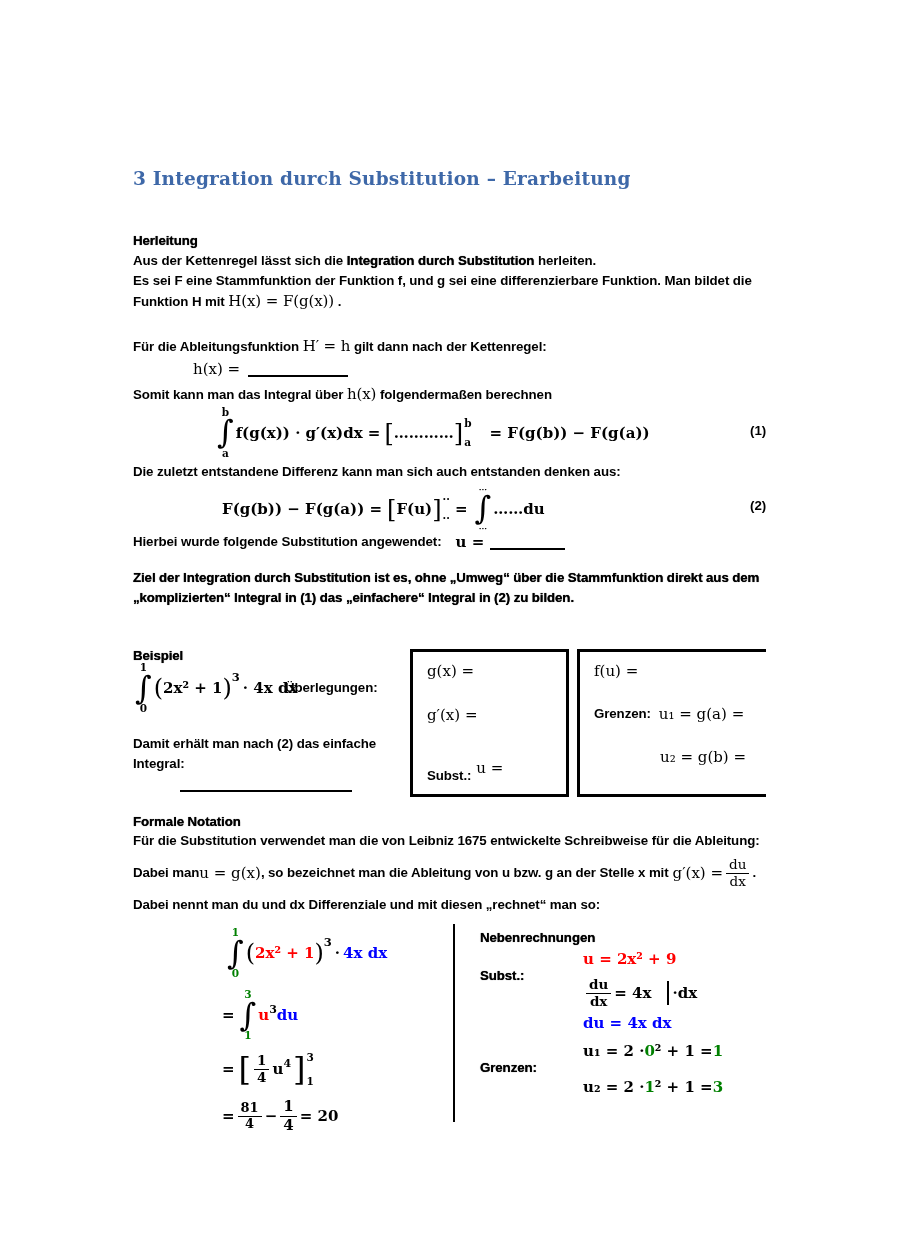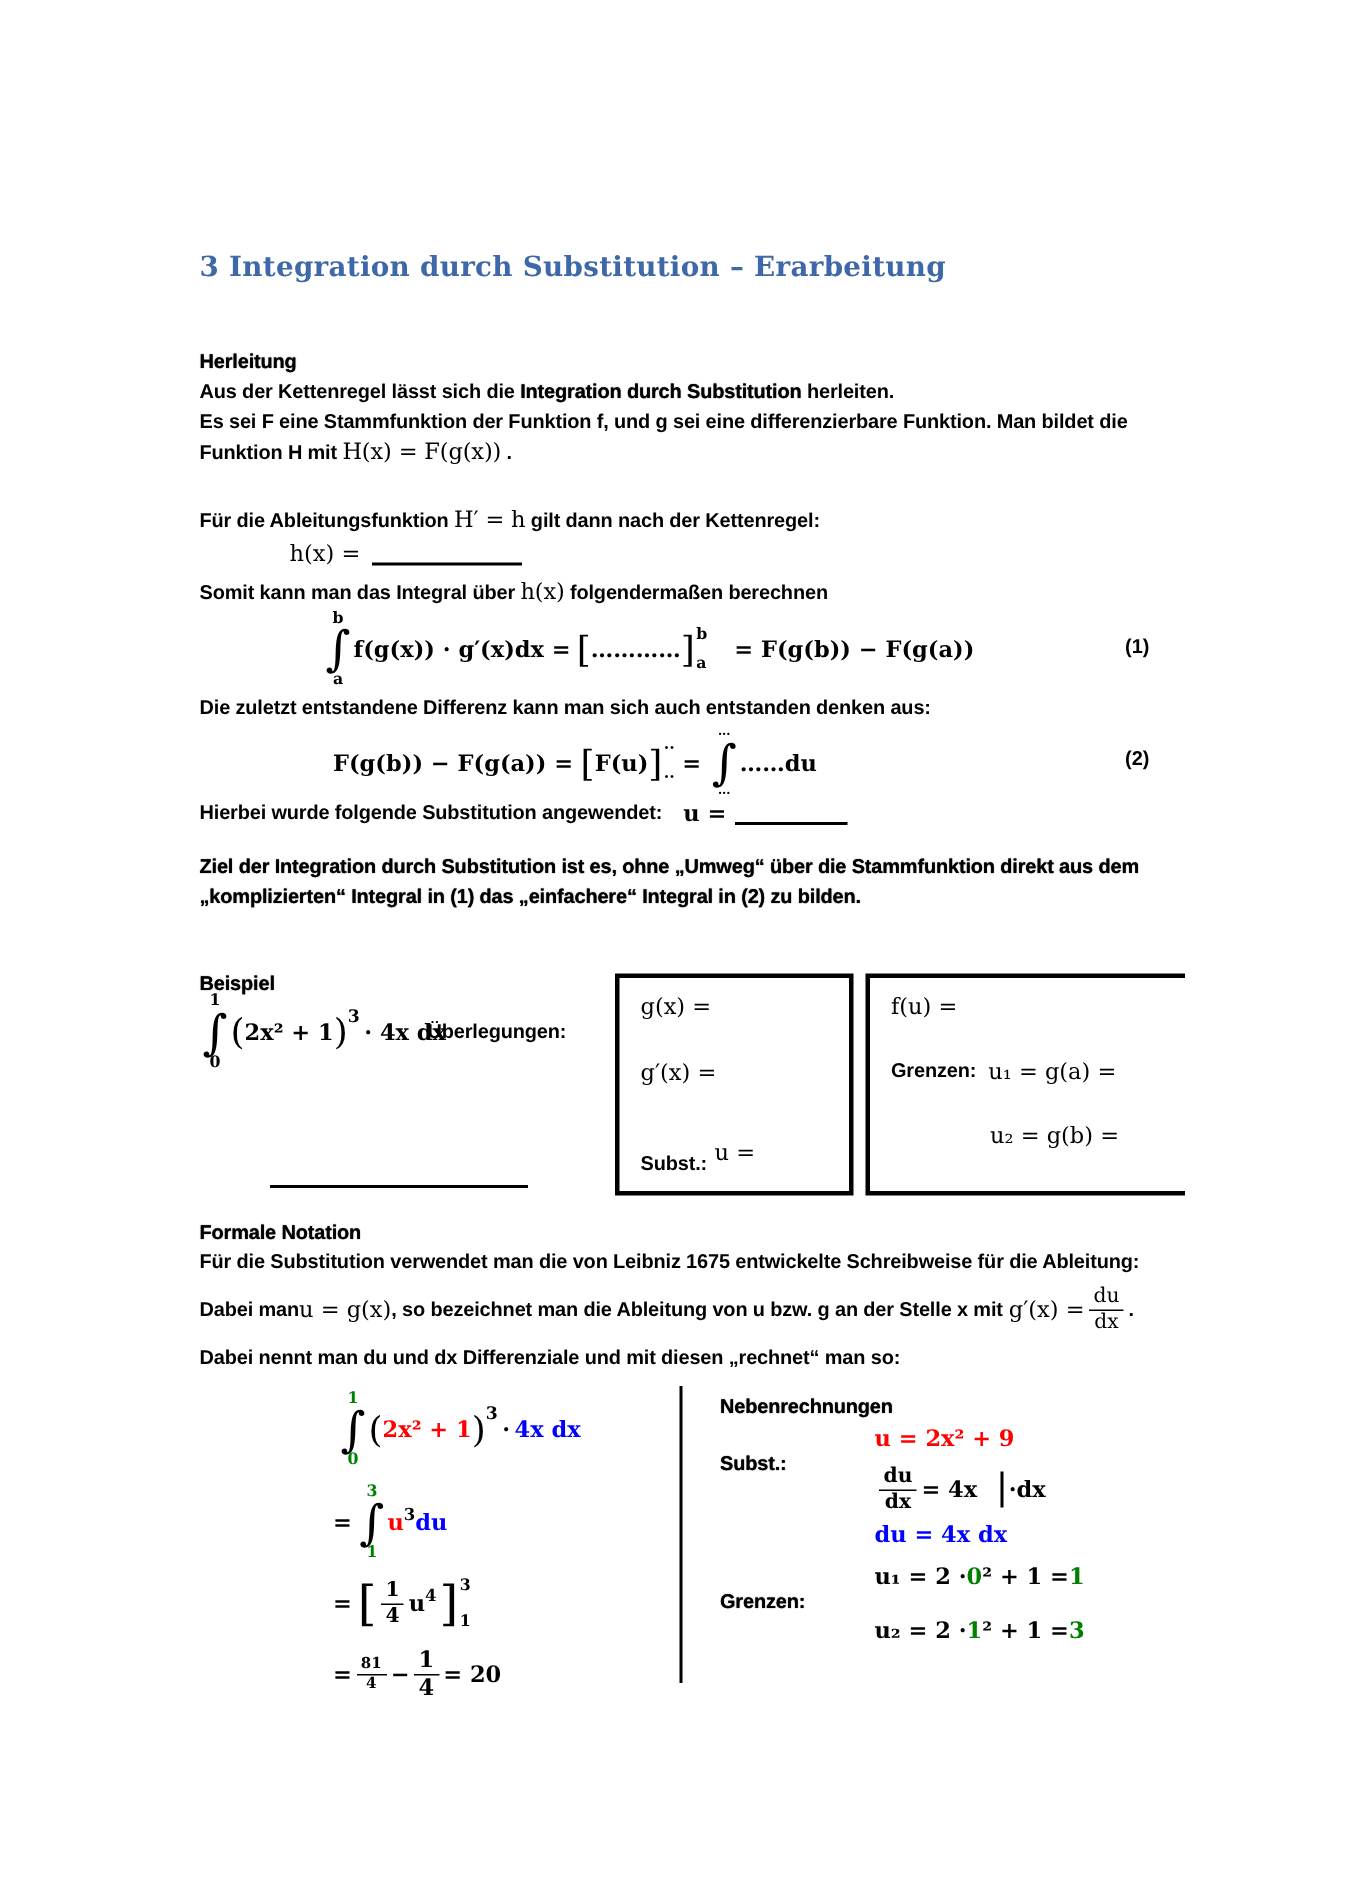--- a/index.html
+++ b/index.html
@@ -1,17 +1,17 @@
 <!DOCTYPE html>
 <html><head>
 <meta charset="utf-8">
 <style>
   html,body{margin:0;padding:0;background:#fff;}
   .page{position:relative;width:766px;height:1259px;background:#ffffff;color:#000;
-        font-family:"Liberation Sans",sans-serif;overflow:hidden;padding-left:24px;}
+        font-family:"Liberation Sans",sans-serif;overflow:hidden;}
   .abs{position:absolute;}
   .t{font-weight:700;font-size:13.3px;line-height:20px;white-space:nowrap;letter-spacing:-0.1px;}
   .hd{font-weight:700;text-shadow:0 0 .7px currentColor;}
   .math{font-family:"DejaVu Serif",serif;font-weight:400;font-size:15px;}
   .mb{font-family:"DejaVu Serif",serif;font-weight:700;font-size:15px;}
   .fx{display:flex;align-items:center;white-space:nowrap;}
   .title{font-family:"DejaVu Serif",serif;font-weight:700;font-size:18.5px;letter-spacing:.2px;}
   .intwrap{display:inline-flex;flex-direction:column;align-items:center;line-height:1;
            font-family:"DejaVu Serif",serif;margin:0 2px;}
   .intwrap .lim{font-size:10.5px;font-weight:700;line-height:1;}
@@ -121,20 +121,24 @@
       <span class="lim">0</span>
     </span>
     <span class="bigp">(</span>
     <span class="mb">2x² + 1</span>
     <span class="bigp">)</span>
     <span class="supD">3</span>
     <span class="mb" style="margin-left:3px;">· 4x dx</span>
   </div>
   <div class="abs t" style="left:285px;top:678px;">Überlegungen:</div>
 
+  <div class="abs t" style="left:133px;top:734px;">
+    <div>Damit erhält man nach (2) das einfache</div>
+    <div>Integral:</div>
+  </div>
   <div class="abs" style="left:180px;top:790px;width:172px;border-bottom:2.5px solid #000;"></div>
 
   <div class="box" style="left:410px;top:649px;width:153px;height:142px;">
     <span class="abs math" style="left:14px;top:10px;">g(x) =</span>
     <span class="abs math" style="left:14px;top:54px;">g′(x) =</span>
     <span class="abs fx" style="left:14px;top:98px;">
       <span class="t ul">Subst.:</span>
       <span class="math" style="margin-left:5px;">u =</span>
     </span>
   </div>
@@ -202,21 +206,21 @@
     <span class="supS">4</span>
     <span class="brL" style="margin-left:2px;">]</span>
     <span class="supsub" style="gap:14px;">
       <span>3</span>
       <span>1</span>
     </span>
   </div>
 
   <div class="abs fx" style="left:222px;top:1094px;height:44px;">
     <span class="mb">=</span>
-    <span class="frac fb" style="font-size:10px;justify-content:center;">
+    <span class="frac fb" style="font-size:13px;justify-content:center;">
       <span class="num">81</span>
       <span class="den">4</span>
     </span>
     <span class="mb">−</span>
     <span class="frac fb" style="font-size:15px;">
       <span class="num">1</span>
       <span class="den">4</span>
     </span>
     <span class="mb">= 20</span>
   </div>

